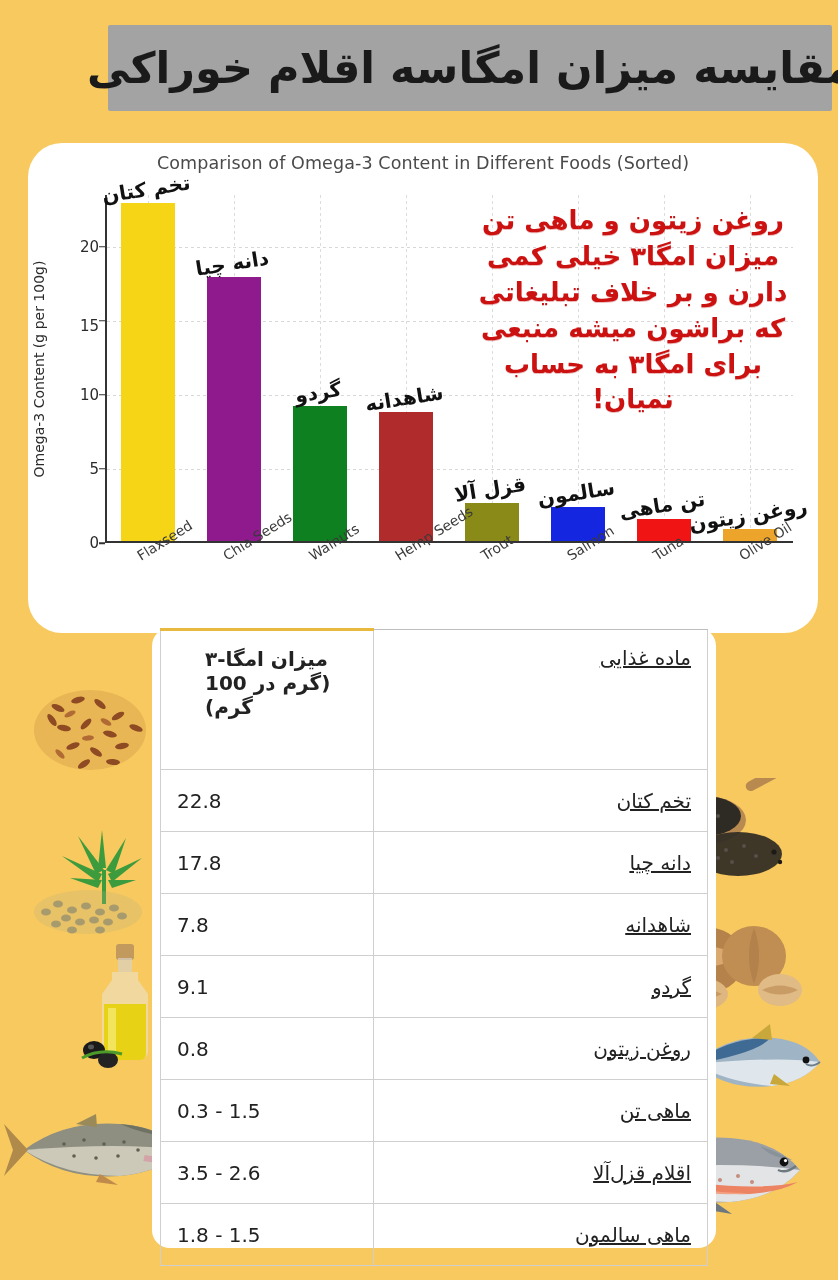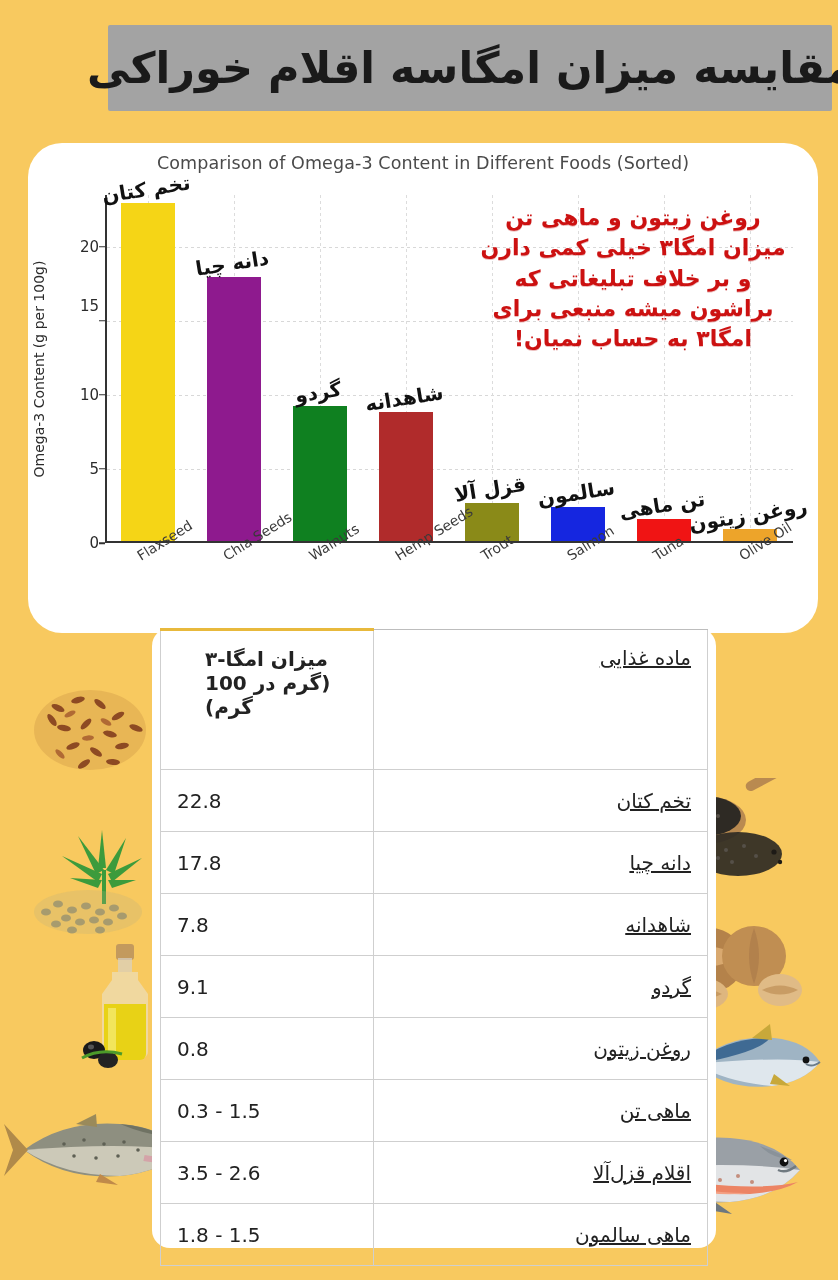--- a/index.html
+++ b/index.html
@@ -70,21 +70,21 @@
     font-family:"DejaVu Sans",sans-serif;direction:rtl;
     transform-origin:center bottom;
   }
   .xtick{
     position:absolute;top:355px;font-size:14px;color:#3a3a3a;
     white-space:nowrap;transform:rotate(-32deg);transform-origin:left top;
     font-family:"DejaVu Sans",sans-serif;
   }
   .annot{
     position:absolute;right:24px;top:60px;width:322px;
-    color:#cc1111;font-size:22px;font-weight:bold;line-height:1.38;
+    color:#cc1111;font-size:26px;font-weight:bold;line-height:1.38;
     text-align:center;direction:rtl;
     font-family:"DejaVu Sans",sans-serif;
     text-shadow:0 1px 0 rgba(180,0,0,.25);
   }
 
   
   .table-card{
     position:absolute;left:152px;top:628px;width:564px;height:620px;
     background:#ffffff;border-radius:18px;direction:rtl;
     box-sizing:border-box;padding:0 8px;
@@ -308,21 +308,21 @@
           <div class="vgrid" style="left: 559px;"></div>
           <div class="vgrid" style="left: 645px;"></div>
         </div>
       <div id="ytick-layer">
           <div class="ytick" style="top: 348px;">0</div>
           <div class="ytick-mark" style="top: 348px;"></div>
           <div class="ytick" style="top: 273.957px;">5</div>
           <div class="ytick-mark" style="top: 273.957px;"></div>
           <div class="ytick" style="top: 199.915px;">10</div>
           <div class="ytick-mark" style="top: 199.915px;"></div>
-          <div class="ytick" style="top: 111px;">15</div>
+          <div class="ytick" style="top: 131px;">15</div>
           <div class="ytick-mark" style="top: 125.872px;"></div>
           <div class="ytick" style="top: 51.8298px;">20</div>
           <div class="ytick-mark" style="top: 51.8298px;"></div>
         </div>
       <div id="bars-layer">
           <div class="bar" style="left: 16.34px; width: 53.32px; height: 337.634px; background: rgb(245, 213, 22);">
             <div class="barlabel" style="left: 50%; transform: translateX(-50%) rotate(-9deg);">تخم کتان</div>
           </div>
           <div class="bar" style="left: 102.34px; width: 53.32px; height: 263.591px; background: rgb(142, 26, 142);">
             <div class="barlabel" style="left: 50%; transform: translateX(-50%) rotate(-9deg);">دانه چیا</div>

